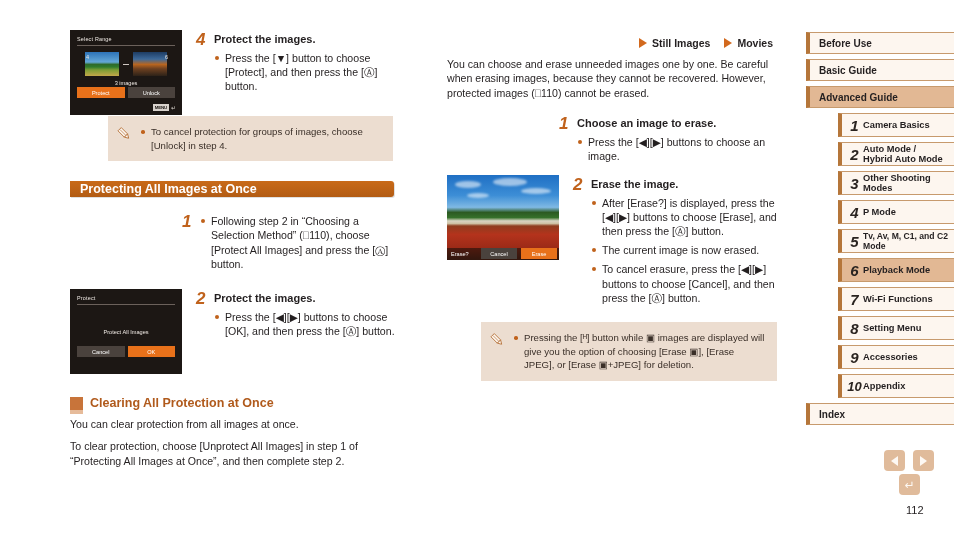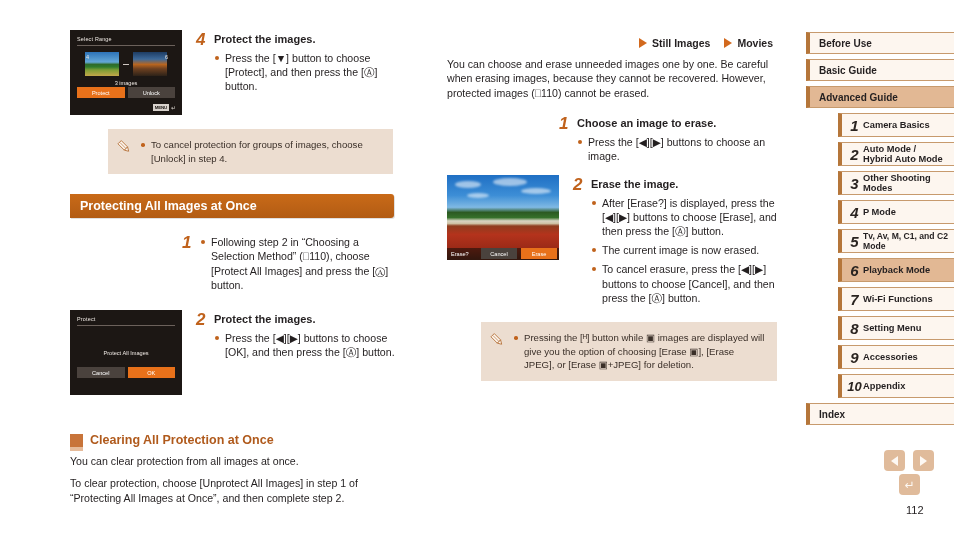--- a/index.html
+++ b/index.html
@@ -32,21 +32,21 @@
   }
   .h1-bar .sq {
     position:absolute; left:0; top:-2px;
     width: 17px; height: 22px; background:#a85c24;
   }
   .h1-bar .txt {
     font-size: 17px; font-weight: bold; color:#231f20; letter-spacing:.2px;
   }
 
   .h2-bar {
-    height: 24px;
+    height: 16px;
     background: linear-gradient(to bottom, #c96a18 0%, #b25c14 100%);
     border-radius: 0 3px 3px 0;
     display:flex; align-items:center;
     padding-left: 10px;
     color:#fff; font-size:12.5px; font-weight:bold;
     box-shadow: 1px 1px 0 rgba(0,0,0,.12);
   }
 
   .h3 {
     display:flex; align-items:center; gap:7px;
@@ -217,21 +217,21 @@
         <div class="step-num">4</div>
         <div class="step-body">
           <div class="step-title">Protect the images.</div>
           <ul class="bullets">
             <li>Press the [▼] button to choose [Protect], and then press the [Ⓐ] button.</li>
           </ul>
         </div>
       </div>
     </div>
 
-    <div class="note" style="margin-top:14px; margin-left:38px; width:285px;">
+    <div class="note" style="margin-top:1px; margin-left:38px; width:285px;">
       <div class="pencil">
         <svg width="16" height="16" viewBox="0 0 16 16" aria-hidden="true">
           <g transform="rotate(-45 8 8)">
             <rect x="6" y="1.5" width="4.6" height="9" fill="#fdf6ef" stroke="#b8763f" stroke-width="0.9"></rect>
             <line x1="8.3" y1="2" x2="8.3" y2="10.2" stroke="#b8763f" stroke-width="0.7"></line>
             <polygon points="6,10.5 10.6,10.5 8.3,14.3" fill="#fdf6ef" stroke="#b8763f" stroke-width="0.9"></polygon>
           </g>
         </svg>
       </div>
       <ul>
@@ -267,21 +267,21 @@
         <div class="step-num">2</div>
         <div class="step-body">
           <div class="step-title">Protect the images.</div>
           <ul class="bullets">
             <li>Press the [◀][▶] buttons to choose [OK], and then press the [Ⓐ] button.</li>
           </ul>
         </div>
       </div>
     </div>
 
-    <div class="h3" style="margin-top:38px;">
+    <div class="h3" style="margin-top:22px;">
       <span class="sq3"></span>
       <span class="t3">Clearing All Protection at Once</span>
     </div>
     <div class="body-text">You can clear protection from all images at once.</div>
     <div class="body-text" style="margin-top:8px;">To clear protection, choose [Unprotect All Images] in step 1 of “Protecting All Images at Once”, and then complete step 2.</div>
   </div>
 
   <div class="col-right">
 
 

